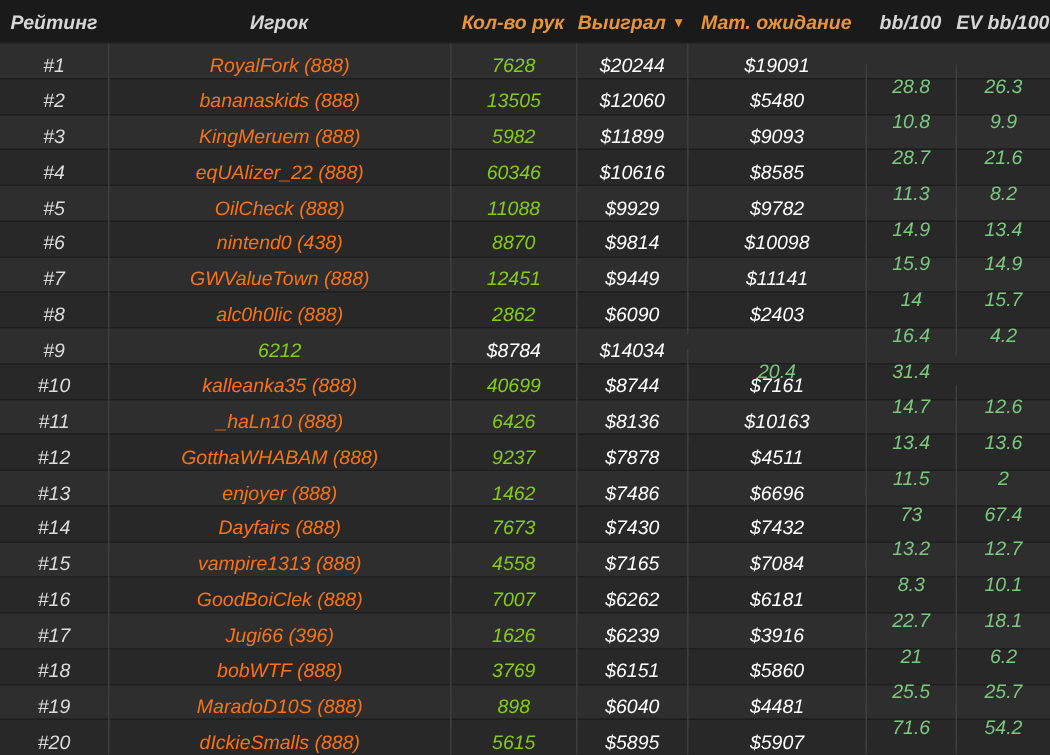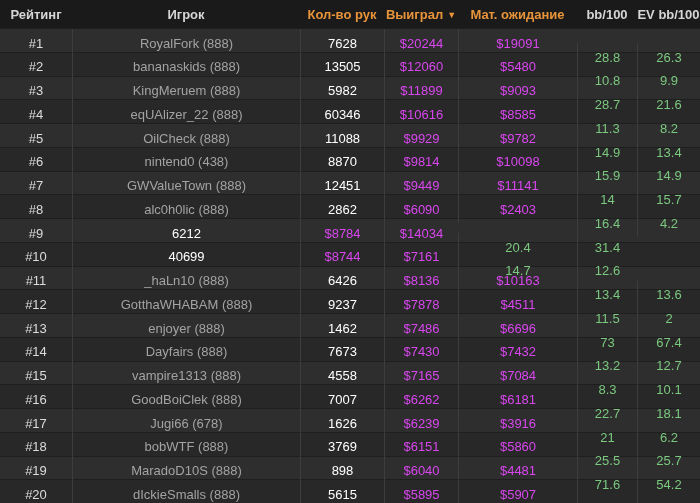--- a/index.html
+++ b/index.html
@@ -7,20 +7,21 @@
     width: 700px; height: 503px;
     background: #262626;
     font-family: "Liberation Sans", "DejaVu Sans", sans-serif;
     overflow: hidden;
   }
   .app { width: 700px; height: 503px; }
   .grid-row {
     display: grid;
     grid-template-columns: 72px 228px 84px 74px 119px 60px 63px;
     box-sizing: border-box;
+    font-style: italic;
   }
   .header-row {
     height: 28px;
     background: #1a1a1a;
     align-items: center;
   }
   .hcell {
     text-align: center;
     font-size: 13px;
     font-weight: 700;
@@ -48,23 +49,23 @@
     height: 100%;
     display: flex;
     align-items: center;
     justify-content: center;
     box-sizing: border-box;
     white-space: nowrap;
     overflow: hidden;
   }
   .cell + .cell { border-left: 1px solid #3d3d3d; }
   .cell.rank   { color: #dcdcdc; }
-  .cell.player { color: #a3a3a3; cursor: pointer; }
-  .cell.hands  { color: #ffffff; }
-  .cell.money  { color: #d946ef; }
+  .cell.player { color: #f97316; cursor: pointer; }
+  .cell.hands  { color: #84cc16; }
+  .cell.money  { color: #ffffff; }
   .cell.bb     { color: #7bc87f; margin-top: 28px; }
 </style>
 </head>
 <body>
 
 <div class="app">
   <div class="grid-row header-row">
     <div class="hcell">Рейтинг</div>
     <div class="hcell">Игрок</div>
     <div class="hcell h-accent">Кол-во рук</div>
@@ -149,20 +150,21 @@
       <div class="grid-row data-row odd">
         <div class="cell rank">#9</div>
         <div class="cell hands">6212</div>
         <div class="cell money">$8784</div>
         <div class="cell money">$14034</div>
         <div class="cell bb">20.4</div>
         <div class="cell bb">31.4</div>
       </div>
       <div class="grid-row data-row even">
         <div class="cell rank">#10</div>
+        <div class="cell player">kalleanka35 (888)</div>
         <div class="cell hands">40699</div>
         <div class="cell money">$8744</div>
         <div class="cell money">$7161</div>
         <div class="cell bb">14.7</div>
         <div class="cell bb">12.6</div>
       </div>
       <div class="grid-row data-row odd">
         <div class="cell rank">#11</div>
         <div class="cell player">_haLn10 (888)</div>
         <div class="cell hands">6426</div>
@@ -211,21 +213,21 @@
         <div class="cell rank">#16</div>
         <div class="cell player">GoodBoiClek (888)</div>
         <div class="cell hands">7007</div>
         <div class="cell money">$6262</div>
         <div class="cell money">$6181</div>
         <div class="cell bb">22.7</div>
         <div class="cell bb">18.1</div>
       </div>
       <div class="grid-row data-row odd">
         <div class="cell rank">#17</div>
-        <div class="cell player">Jugi66 (678)</div>
+        <div class="cell player">Jugi66 (396)</div>
         <div class="cell hands">1626</div>
         <div class="cell money">$6239</div>
         <div class="cell money">$3916</div>
         <div class="cell bb">21</div>
         <div class="cell bb">6.2</div>
       </div>
       <div class="grid-row data-row even">
         <div class="cell rank">#18</div>
         <div class="cell player">bobWTF (888)</div>
         <div class="cell hands">3769</div>

